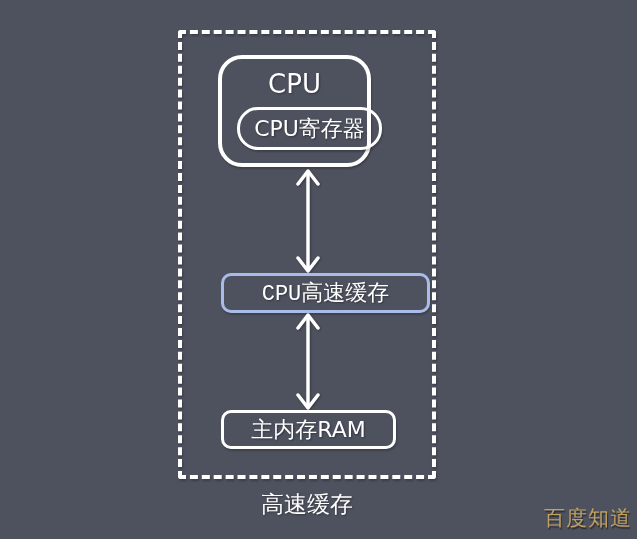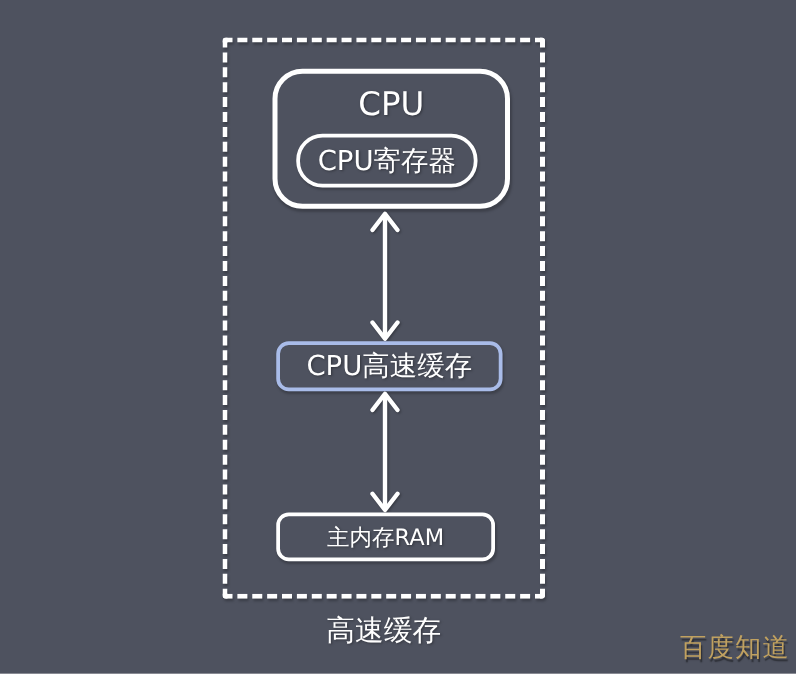--- a/index.html
+++ b/index.html
@@ -17,41 +17,42 @@
     filter:drop-shadow(1px 2px 1px rgba(0,0,0,.25));
   }
   .node{
     position:absolute;box-sizing:border-box;
     display:flex;align-items:center;justify-content:center;
     color:#ffffff;
     text-shadow:1px 1px 2px rgba(0,0,0,.35);
     box-shadow:1px 2px 2px rgba(0,0,0,.22);
   }
   .cpu-box{
-    left:218px;top:55px;width:190px;height:112px;
+    left:218px;top:55px;width:153px;height:112px;
     border:4px solid #ffffff;border-radius:24px;
     flex-direction:column;justify-content:flex-start;
   }
   .cpu-title{
     margin-top:10px;font-size:26px;line-height:30px;
   }
   .register-box{
     left:237px;top:107px;width:145px;height:43px;
     border:3px solid #ffffff;border-radius:21px;
     font-size:22px;
   }
   .cache-box{
-    left:221px;top:273px;width:181px;height:40px;
+    left:221px;top:273px;width:209px;height:40px;
     border:3px solid var(--cache-border,#a9bce9);border-radius:10px;
     font-size:22px;
+    font-family:Liberation Mono, monospace;
   }
   .ram-box{
     left:221px;top:410px;width:175px;height:39px;
     border:3px solid #ffffff;border-radius:10px;
-    font-size:18px;
+    font-size:22px;
   }
   .arrow{
     position:absolute;color:var(--arrow-color);
     filter:drop-shadow(1px 1px 1px rgba(0,0,0,.3));
   }
   .arrow-1{left:288px;top:167px;}
   .arrow-2{left:288px;top:311px;}
   .frame-label{
     position:absolute;left:178px;top:489px;width:258px;
     text-align:center;color:#ffffff;font-size:23px;

